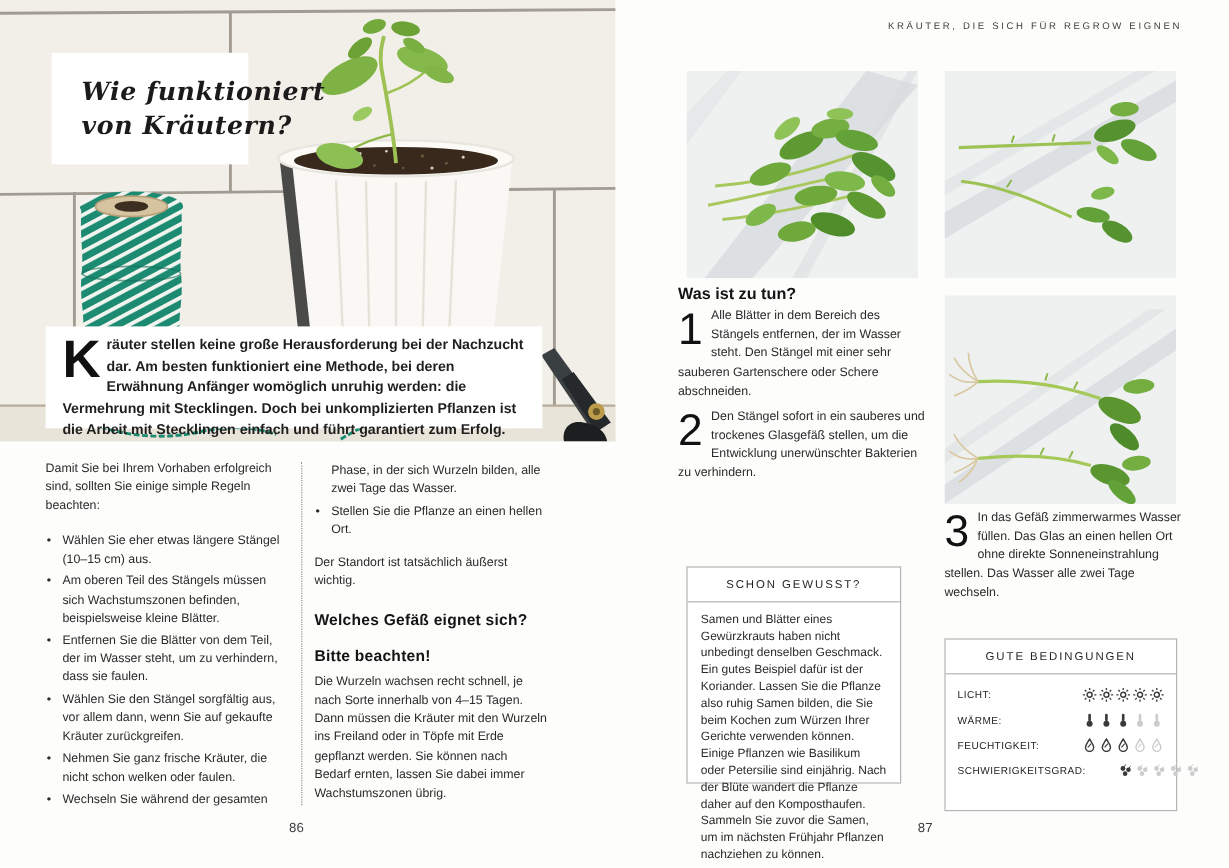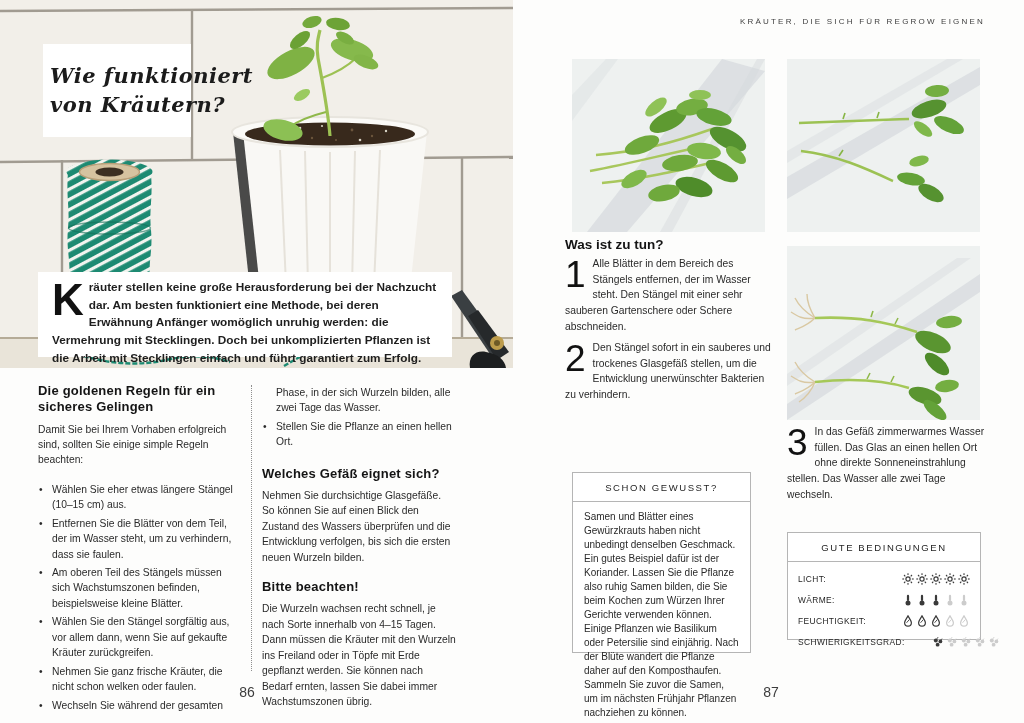--- a/index.html
+++ b/index.html
@@ -4,22 +4,22 @@
 <style>
   html,body{margin:0;padding:0;background:#ffffff;}
   .spread{
     position:relative;width:1024px;height:723px;background:#fdfdfc;overflow:hidden;
     font-family:"Liberation Sans",sans-serif;color:#222;
   }
   
   .photo-main{position:absolute;left:0;top:0;width:513px;height:368px;overflow:hidden;}
   .photo-main svg{display:block;}
   .title-card{
-    position:absolute;left:43px;top:44px;width:148px;height:93px;background:#ffffff;
-    display:flex;flex-direction:column;justify-content:center;padding:4px 7px;box-sizing:border-box;
+    position:absolute;left:43px;top:44px;width:164px;height:93px;background:#ffffff;
+    display:flex;flex-direction:column;justify-content:center;padding:4px 25px;box-sizing:border-box;
   }
   .title-line{
     font-family:"DejaVu Serif",serif;font-style:italic;font-weight:700;
     font-size:21px;line-height:1.36;color:#1b1b1b;letter-spacing:0.5px;white-space:nowrap;
   }
   .intro-card{
     position:absolute;left:38px;top:272px;width:414px;height:85px;background:#ffffff;
     padding:7px 14px;box-sizing:border-box;
   }
   .intro-text{font-size:11.8px;line-height:1.5;font-weight:700;color:#1e1e1e;}
@@ -32,21 +32,21 @@
     border-left:1px dotted #8f8f8f;
   }
   h3.sec{font-size:13px;line-height:1.25;font-weight:700;color:#141414;margin:0 0 6px 0;letter-spacing:0.2px;}
   p.body{font-size:10.3px;line-height:1.5;margin:0 0 10px 0;color:#2a2a2a;}
   ul.rules{list-style:none;margin:14px 0 0 0;padding:0;}
   ul.rules li{
     position:relative;padding-left:14px;font-size:10.3px;line-height:1.5;color:#2a2a2a;margin-bottom:3px;
   }
   ul.rules li:before{content:"•";position:absolute;left:1px;top:0;color:#2a2a2a;}
   p.cont{font-size:10.3px;line-height:1.5;margin:2px 0 3px 0;padding-left:14px;color:#2a2a2a;}
-  .pagenum{position:absolute;top:684px;font-size:14px;color:#3c3c3c;text-align:center;}
+  .pagenum{position:absolute;top:684px;font-size:11px;color:#3c3c3c;text-align:center;}
   .pagenum.left{left:38px;width:418px;}
   .pagenum.right{left:565px;width:412px;}
   
   .running-head{
     position:absolute;top:17px;right:39px;font-size:8px;letter-spacing:2.2px;
     color:#3e3e3e;font-weight:400;white-space:nowrap;
   }
   .photo{position:absolute;overflow:hidden;}
   .photo svg{display:block;}
   .photo-a{left:572px;top:59px;width:193px;height:173px;}
@@ -58,21 +58,21 @@
     float:left;font-size:37px;line-height:0.9;font-weight:400;color:#111;
     margin:2px 8px 2px 0;letter-spacing:-1px;
   }
   .step-1{left:565px;top:256px;width:207px;}
   .step-2{left:565px;top:340px;width:207px;}
   .step-3{left:787px;top:424px;width:198px;}
   .infobox{
     position:absolute;border:1px solid #b5b5b5;background:#fff;box-sizing:border-box;
   }
   .box-know{left:572px;top:472px;width:179px;height:181px;}
-  .box-cond{left:787px;top:532px;width:194px;height:108px;}
+  .box-cond{left:787px;top:532px;width:194px;height:144px;}
   .infobox .box-head{
     text-align:center;font-size:9.5px;letter-spacing:1.6px;color:#1f1f1f;
     padding:9px 4px 8px 4px;border-bottom:1px solid #b5b5b5;font-weight:400;
   }
   .box-know .box-body{padding:8px 11px;font-size:10px;line-height:1.4;color:#2a2a2a;}
   .cond-rows{padding:6px 10px 4px 10px;}
   .cond-row{display:flex;align-items:center;justify-content:space-between;height:21px;gap:27px;}
   .cond-label{font-size:8.4px;letter-spacing:0.4px;color:#1f1f1f;white-space:nowrap;}
   .cond-icons{display:flex;gap:2px;}
   .cond-icon{display:inline-flex;width:12px;height:12px;}
@@ -173,39 +173,38 @@
 
     <div class="intro-card">
       <div class="intro-text">
         <span class="dropcap">K</span><span>räuter stellen keine große Herausforderung bei der Nachzucht dar. Am besten funktioniert eine Methode, bei deren Erwähnung Anfänger womöglich unruhig werden: die Vermehrung mit Stecklingen. Doch bei unkomplizierten Pflanzen ist die Arbeit mit Stecklingen einfach und führt garantiert zum Erfolg.</span>
       </div>
     </div>
   </div>
 
   <div class="columns-left">
     <div class="col1">
-      <h3 class="sec">Die goldenen Regeln für ein sicheres Gelingen</h3>
       <p class="body">Damit Sie bei Ihrem Vorhaben erfolgreich sind, sollten Sie einige simple Regeln beachten:</p>
       <ul class="rules">
         <li>Wählen Sie eher etwas längere Stängel (10–15 cm) aus.</li>
+        <li>Am oberen Teil des Stängels müssen sich Wachstumszonen befinden, beispielsweise kleine Blätter.</li>
         <li>Entfernen Sie die Blätter von dem Teil, der im Wasser steht, um zu verhindern, dass sie faulen.</li>
-        <li>Am oberen Teil des Stängels müssen sich Wachstumszonen befinden, beispielsweise kleine Blätter.</li>
         <li>Wählen Sie den Stängel sorgfältig aus, vor allem dann, wenn Sie auf gekaufte Kräuter zurückgreifen.</li>
         <li>Nehmen Sie ganz frische Kräuter, die nicht schon welken oder faulen.</li>
         <li>Wechseln Sie während der gesamten</li>
       </ul>
     </div>
     <div class="col-divider"></div>
     <div class="col2">
       <p class="cont">Phase, in der sich Wurzeln bilden, alle zwei Tage das Wasser.</p>
       <ul class="rules" style="margin-top:0;">
         <li>Stellen Sie die Pflanze an einen hellen Ort.</li>
       </ul>
+      <p class="body" style="margin-top:12px;">Der Standort ist tatsächlich äußerst wichtig.</p>
       <h3 class="sec" style="margin-top:16px;">Welches Gefäß eignet sich?</h3>
-      <p class="body">Nehmen Sie durchsichtige Glasgefäße. So können Sie auf einen Blick den Zustand des Wassers überprüfen und die Entwicklung verfolgen, bis sich die ersten neuen Wurzeln bilden.</p>
       <h3 class="sec" style="margin-top:14px;">Bitte beachten!</h3>
       <p class="body">Die Wurzeln wachsen recht schnell, je nach Sorte innerhalb von 4–15 Tagen. Dann müssen die Kräuter mit den Wurzeln ins Freiland oder in Töpfe mit Erde gepflanzt werden. Sie können nach Bedarf ernten, lassen Sie dabei immer Wachstumszonen übrig.</p>
     </div>
   </div>
 
   <div class="pagenum left">86</div>
 
   <div class="running-head">KRÄUTER, DIE SICH FÜR REGROW EIGNEN</div>
 
   <div class="photo photo-a">

